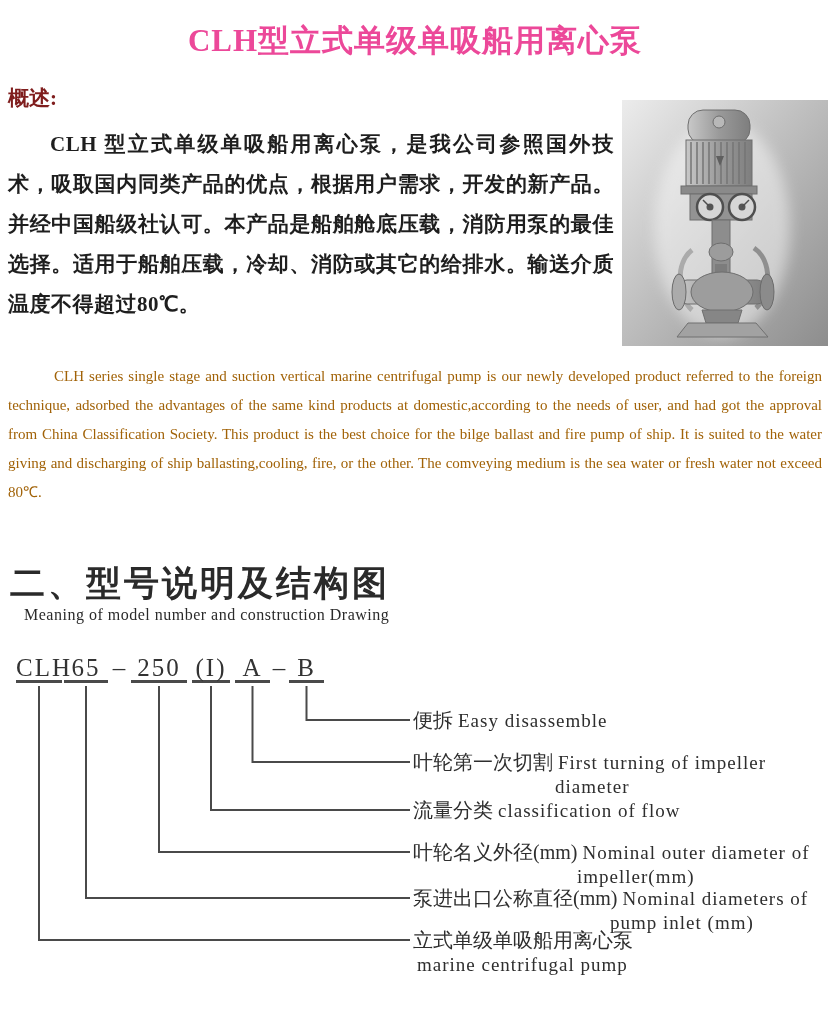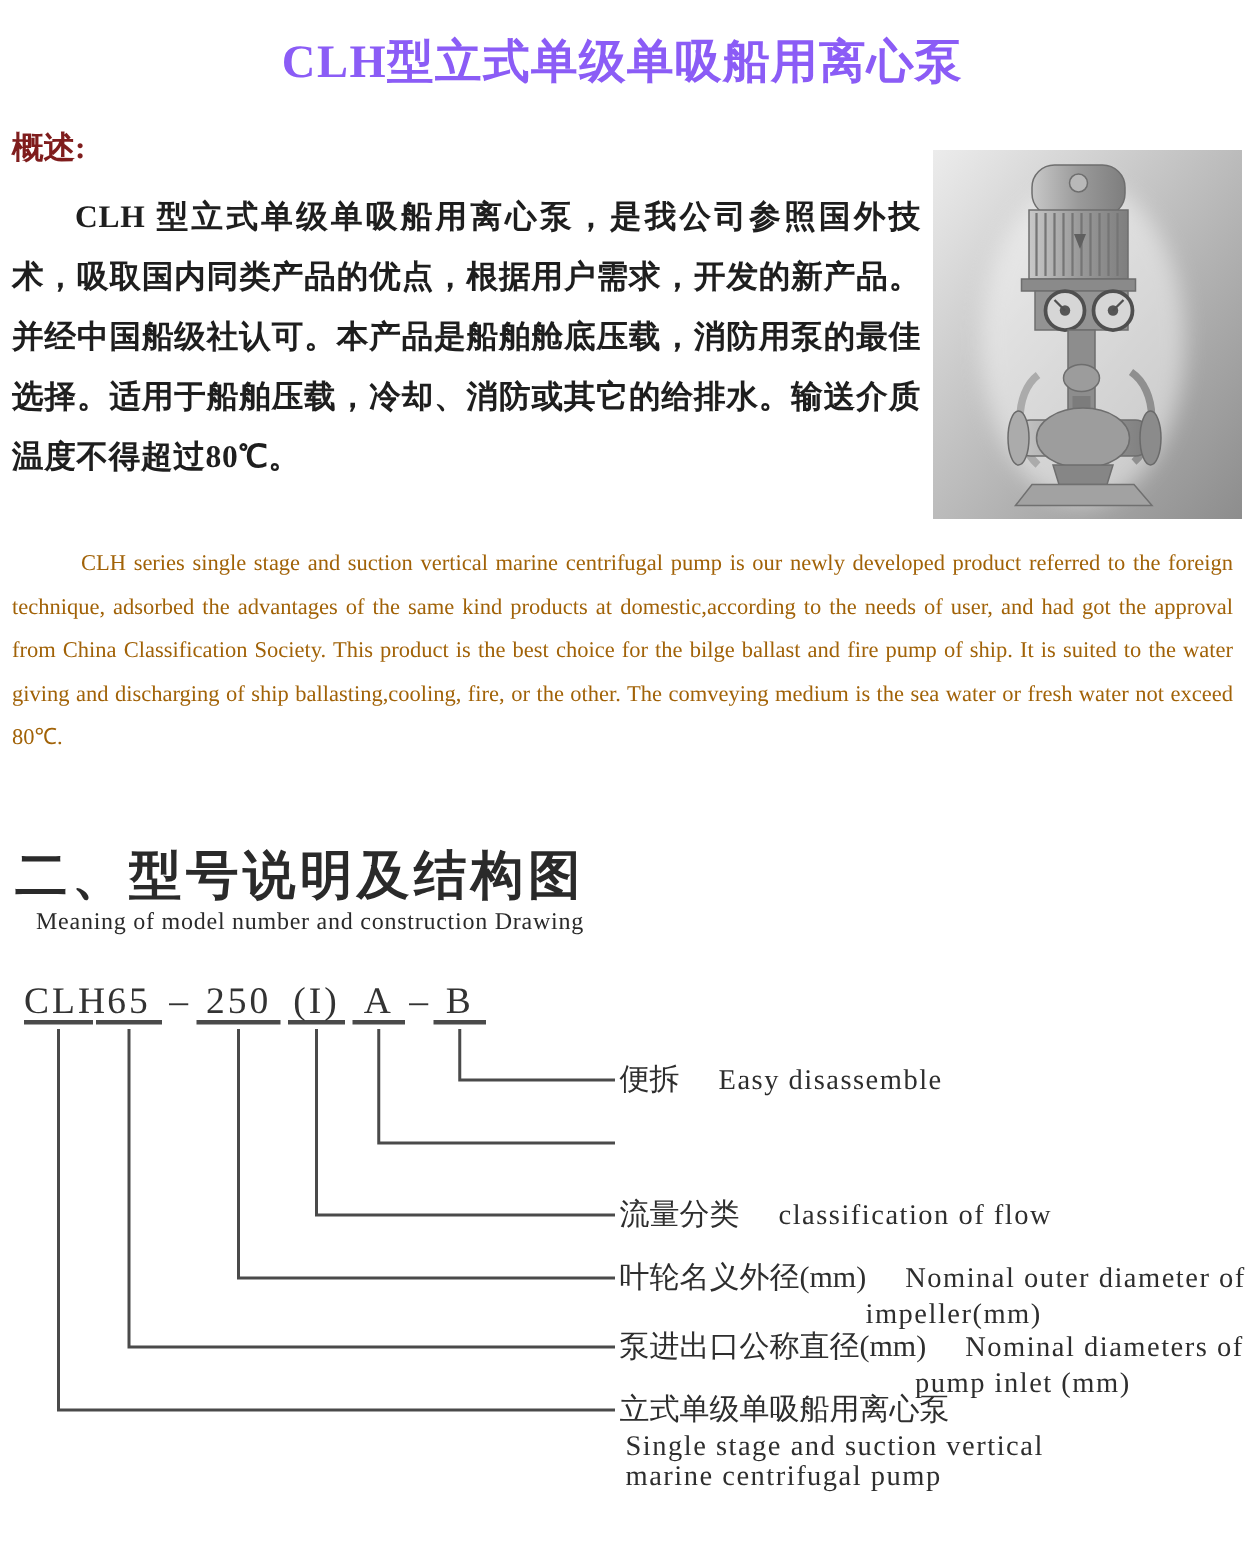--- a/index.html
+++ b/index.html
@@ -3,21 +3,21 @@
 <meta charset="utf-8">
 <style>
   * { margin:0; padding:0; box-sizing:border-box; }
   html,body { background:#ffffff; }
   .page {
     position:relative; width:830px; height:1028px; background:#ffffff;
     font-family:"Liberation Serif", serif; color:#262626; overflow:hidden;
   }
   .doc-title {
     position:absolute; top:20px; left:0; width:100%; text-align:center;
-    font-size:31px; font-weight:700; letter-spacing:1px; color:#8b5cf6;
+    font-size:31px; font-weight:700; letter-spacing:1px; color:#ec4899;
   }
   .ov-label {
     position:absolute; top:84px; left:8px; font-size:21px; font-weight:700; color:#7f1d1d;
   }
   .zh-para {
     position:absolute; top:124px; left:8px; width:606px;
     font-size:21px; font-weight:600; line-height:40px; letter-spacing:0.5px;
     text-align:justify; text-indent:42px; color:#1e1e1e;
   }
   .photo {
@@ -47,21 +47,21 @@
   .seg-65    { left:64px;  width:44px; }
   .seg-dash1 { left:110px; width:20px; }
   .seg-250   { left:131px; width:56px; }
   .seg-i     { left:192px; width:38px; }
   .seg-a     { left:235px; width:35px; }
   .seg-dash2 { left:272px; width:16px; }
   .seg-b     { left:289px; width:35px; }
   .dlabel { position:absolute; left:413px; color:#2e2e2e; white-space:nowrap; }
   .dlabel .row1 { line-height:26px; }
   .dlabel .zh { font-size:20px; }
-  .dlabel .en { font-size:19px; letter-spacing:1px; margin-left:22px; }
+  .dlabel .en { font-size:19px; letter-spacing:1px; margin-left:1px; }
   .dlabel .row2 { line-height:20px; font-size:19px; letter-spacing:1px; }
   .lab1 { top:59px; }
   .lab2 { top:101px; }  .lab2 .row2 { padding-left:142px; }
   .lab3 { top:149px; }
   .lab4 { top:191px; }  .lab4 .row2 { padding-left:164px; }
   .lab5 { top:237px; }  .lab5 .row2 { padding-left:197px; }
   .lab6 { top:279px; }  .lab6 .row2 { padding-left:4px; }
 </style>
 </head>
 <body>
@@ -164,20 +164,27 @@
     <span class="seg nl seg-dash2">–</span>
     <span class="seg seg-b">B</span>
 
     <div class="dlabel lab1">
       <div class="row1">
         <span class="zh">便拆</span>
         <span class="en">Easy disassemble</span>
       </div>
     </div>
 
+    <div class="dlabel lab2">
+      <div class="row1">
+        <span class="zh">叶轮第一次切割</span>
+        <span class="en">First turning of impeller</span>
+      </div>
+      <div class="row2">diameter</div>
+    </div>
 
     <div class="dlabel lab4">
       <div class="row1">
         <span class="zh">叶轮名义外径(mm)</span>
         <span class="en">Nominal outer diameter of</span>
       </div>
       <div class="row2">impeller(mm)</div>
     </div>
 
     <div class="dlabel lab3">
@@ -192,18 +199,17 @@
         <span class="zh">泵进出口公称直径(mm)</span>
         <span class="en">Nominal diameters of</span>
       </div>
       <div class="row2">pump inlet (mm)</div>
     </div>
 
     <div class="dlabel lab6">
       <div class="row1">
         <span class="zh">立式单级单吸船用离心泵</span>
       </div>
-      <div class="row2">Single stage and suction vertical</div>
       <div class="row2">marine centrifugal pump</div>
     </div>
 
   </div>
 </div>
 
 </body></html>

